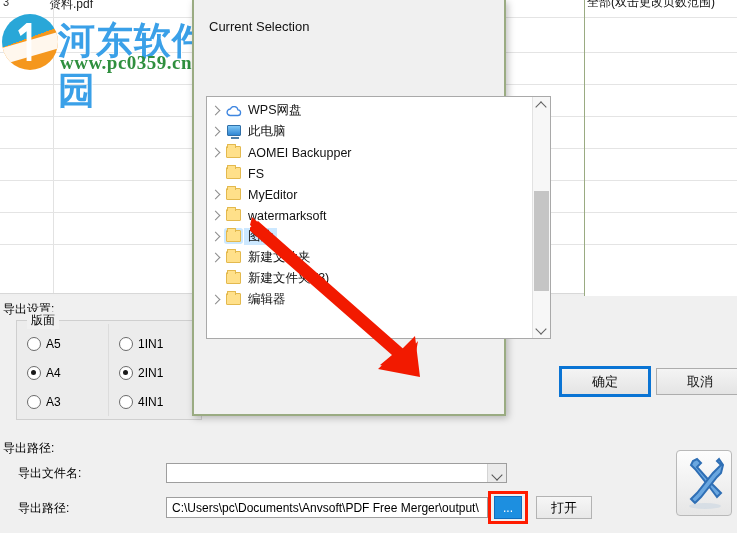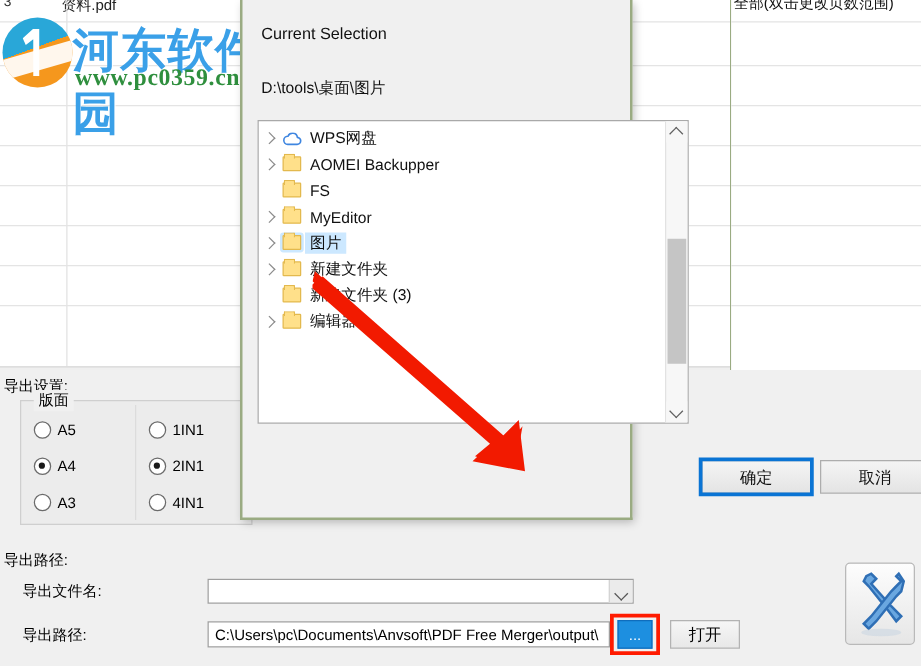--- a/index.html
+++ b/index.html
@@ -321,55 +321,68 @@
       <g stroke="#2f6fb5" stroke-width="2" fill="#6aa7e0">
         <path d="M16 10 L14 14 L18 18 L34 38 L40 46 L44 42 L36 34 L20 16 L24 12 L20 8 Z"></path>
         <path d="M40 10 L44 14 L40 18 L36 22 L20 42 L14 48 L18 52 L24 46 L40 26 L44 22 L46 14 L42 8 Z"></path>
       </g>
       <ellipse cx="28" cy="55" rx="16" ry="3" fill="#cfd8e2" opacity=".7"></ellipse>
     </svg>
   </div>
 
   <div class="dialog">
     <div class="dlg-label">Current Selection</div>
-    <div class="dlg-path">D:\tools\桌面\图片</div>
 
     <div class="tree-wrap">
       <div class="tree-list" id="tree-list">
           <div class="tnode">
             <span class="tchev has"></span>
             <span class="ticon">
               <span class="cloud">
                 <svg width="16" height="11" viewBox="0 0 16 11">
                   <path d="M4.2 9.5h7.4a2.8 2.8 0 0 0 .3-5.6A3.9 3.9 0 0 0 4.4 3 2.9 2.9 0 0 0 4.2 9.5Z" fill="none" stroke="#3f86e0" stroke-width="1.3" stroke-linejoin="round"></path>
                 </svg>
               </span>
             </span>
             <span class="tlabel">WPS网盘</span>
           </div>
           <div class="tnode">
             <span class="tchev has"></span>
             <span class="ticon">
+              <span class="monitor"></span>
+            </span>
+            <span class="tlabel">此电脑</span>
+          </div>
+          <div class="tnode">
+            <span class="tchev has"></span>
+            <span class="ticon">
               <span class="folder"></span>
             </span>
             <span class="tlabel">AOMEI Backupper</span>
           </div>
           <div class="tnode">
             <span class="tchev"></span>
             <span class="ticon">
               <span class="folder"></span>
             </span>
             <span class="tlabel">FS</span>
           </div>
           <div class="tnode">
             <span class="tchev has"></span>
             <span class="ticon">
               <span class="folder"></span>
             </span>
             <span class="tlabel">MyEditor</span>
+          </div>
+          <div class="tnode">
+            <span class="tchev has"></span>
+            <span class="ticon">
+              <span class="folder"></span>
+            </span>
+            <span class="tlabel">watermarksoft</span>
           </div>
           <div class="tnode sel">
             <span class="tchev has"></span>
             <span class="ticon">
               <span class="folder"></span>
             </span>
             <span class="tlabel">图片</span>
           </div>
           <div class="tnode">
             <span class="tchev has"></span>

